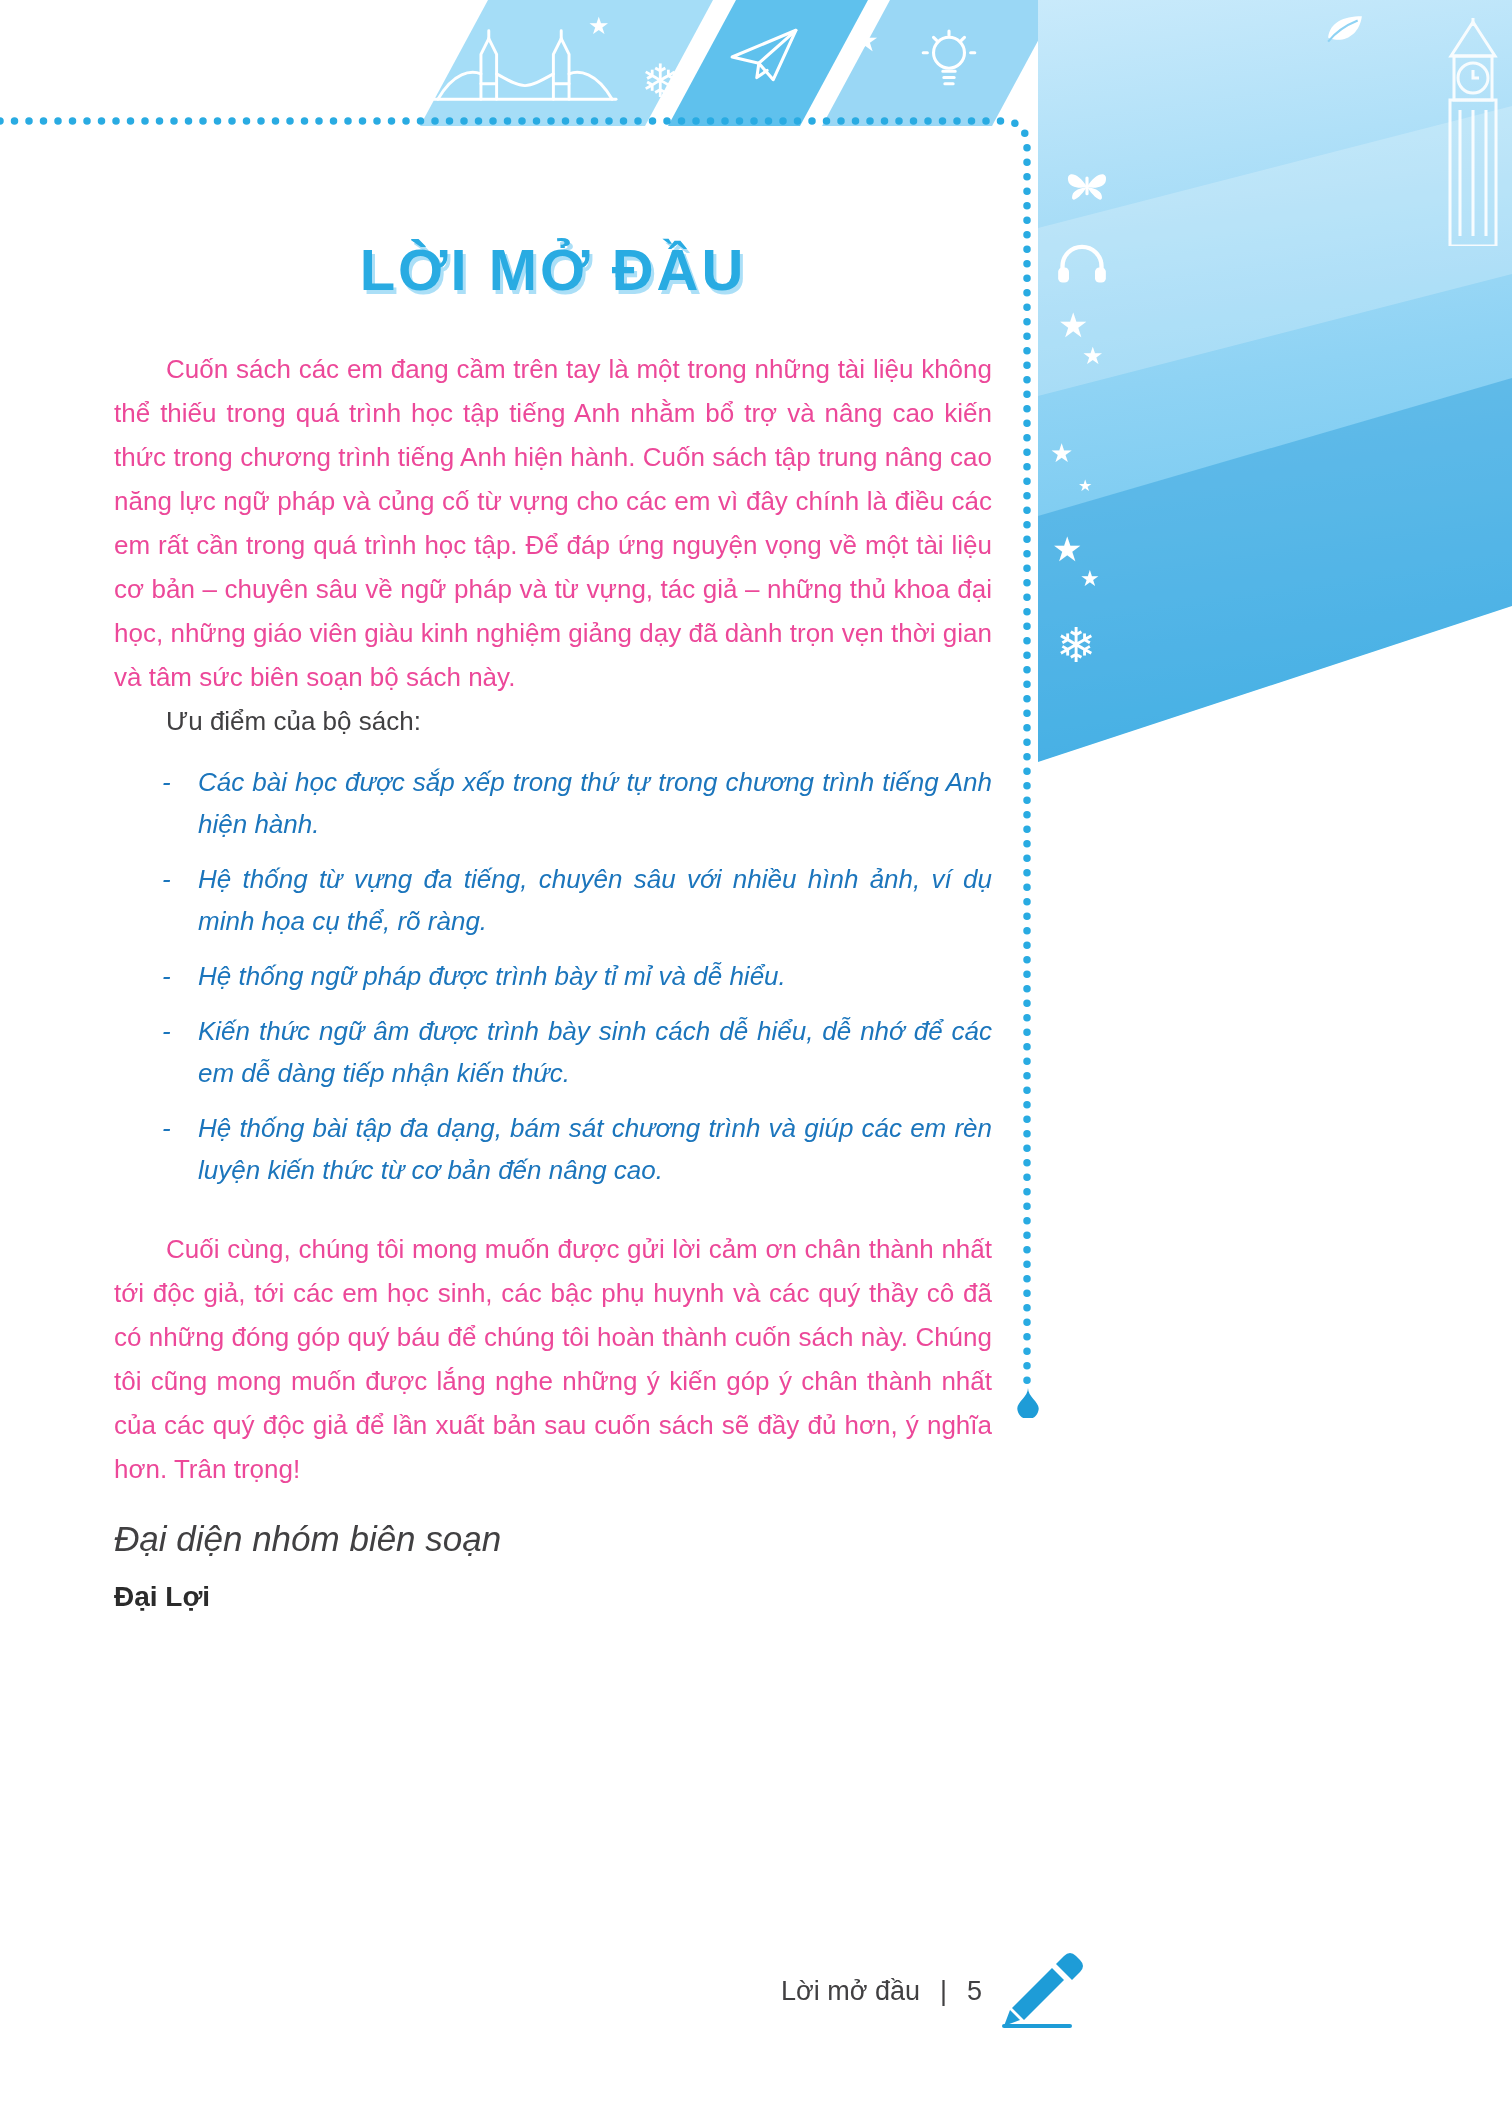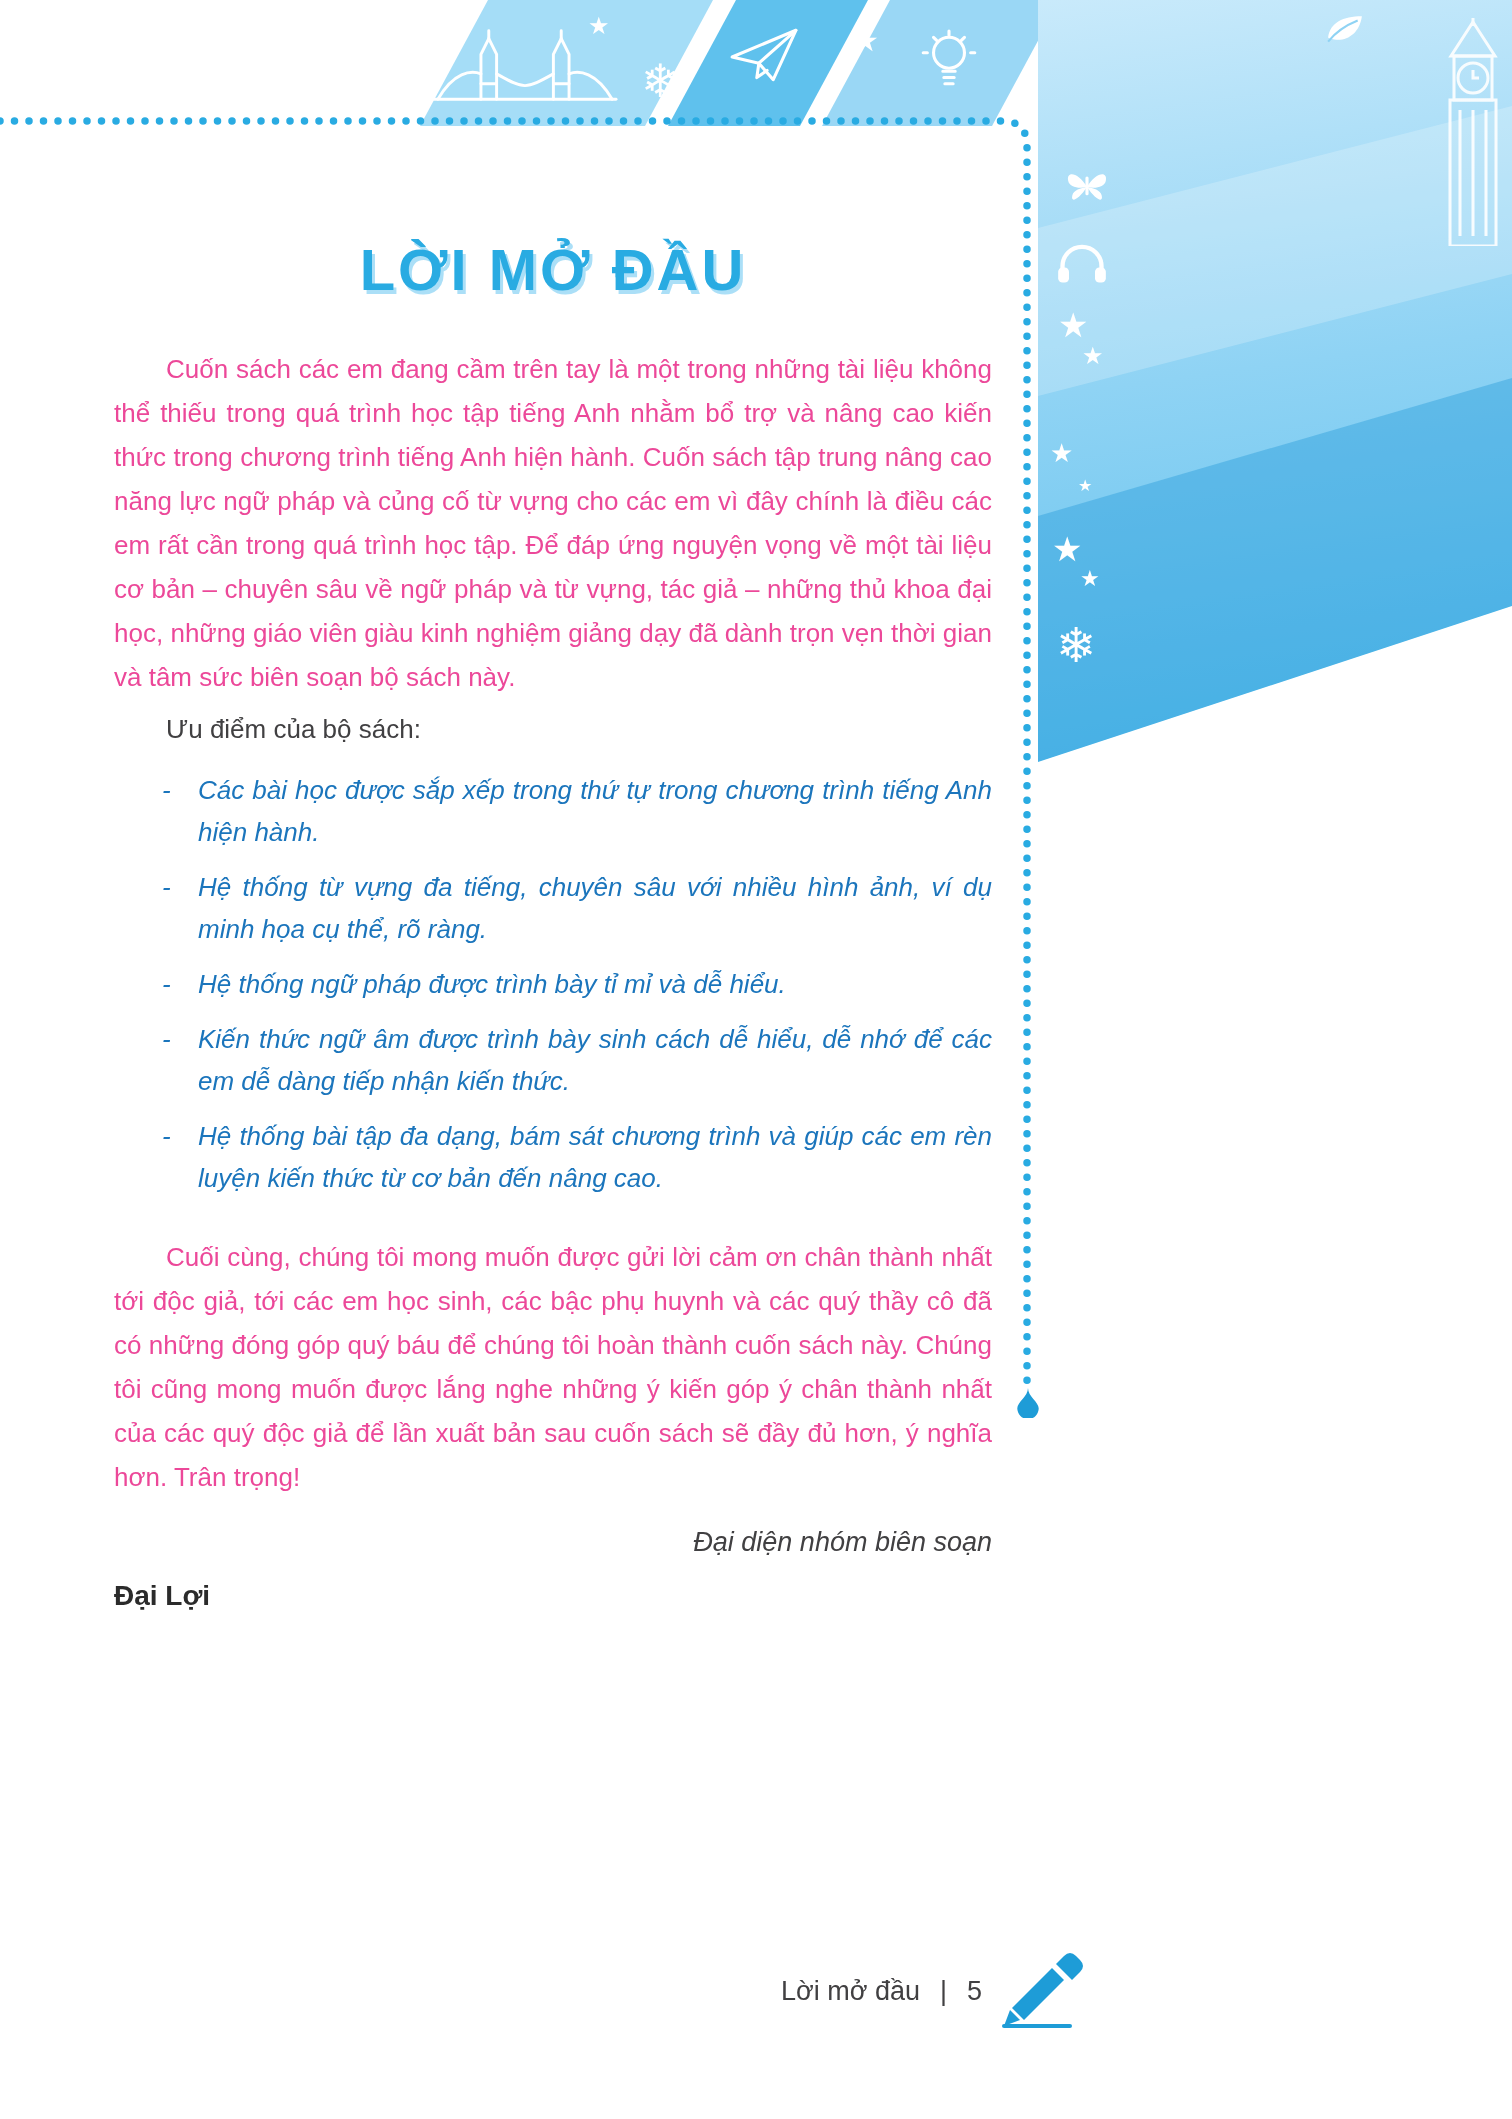--- a/index.html
+++ b/index.html
@@ -41,28 +41,28 @@
   .teardrop { position:absolute; left:1017px; top:1388px; z-index:2; }
 
   
   .content { position:absolute; left:114px; top:236px; width:878px; z-index:3; }
   .title {
     text-align:center; font-size:58px; font-weight:bold; color:#29ABE2;
     letter-spacing:3px; margin-bottom:44px;
     text-shadow:3px 4px 0 rgba(167,221,247,.95);
   }
   .para { font-size:26px; line-height:44px; text-align:justify; text-indent:52px; color:#ec4899; }
-  .list-intro { margin-top:8px; text-indent:52px; font-size:26px; line-height:44px; }
+  .list-intro { margin-top:0; text-indent:52px; font-size:26px; line-height:44px; }
   .bullets { list-style:none; margin:18px 0 0 48px; }
   .bullets li { display:flex; margin-bottom:13px; font-style:italic; color:#1B75BC;
     font-size:26px; line-height:42px; }
   .dash { width:36px; flex:none; }
   .btext { flex:1; text-align:justify; }
   .closing { margin-top:36px; }
-  .sig-role { margin-top:28px; text-align:right; font-style:italic; font-size:27px; color:#414042; }
+  .sig-role { margin-top:28px; font-style:italic; font-size:35px; color:#414042; }
   .sig-name { margin-top:22px; text-align:left; padding-right:96px; font-weight:bold; font-size:28px; color:#2b2b2b; }
 
   
   .footer { position:absolute; top:1948px; right:416px; display:flex; align-items:center;
     gap:18px; font-size:27px; color:#414042; z-index:3; }
   .footer .sep { color:#414042; padding:0 2px; }
   .pen-wrap { display:block; }
 </style>
 </head>
 <body>

